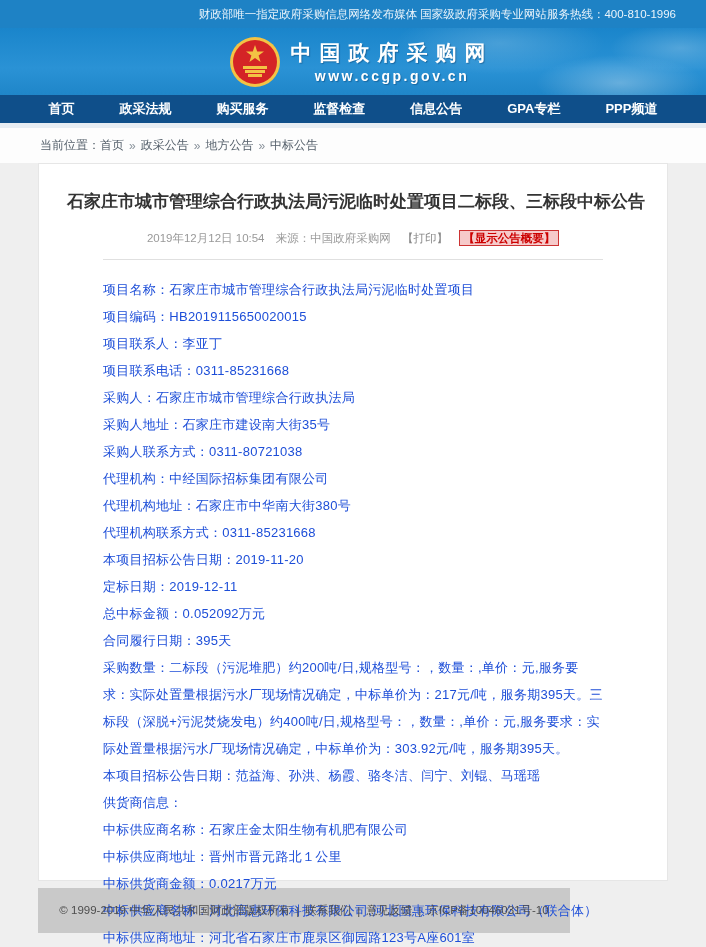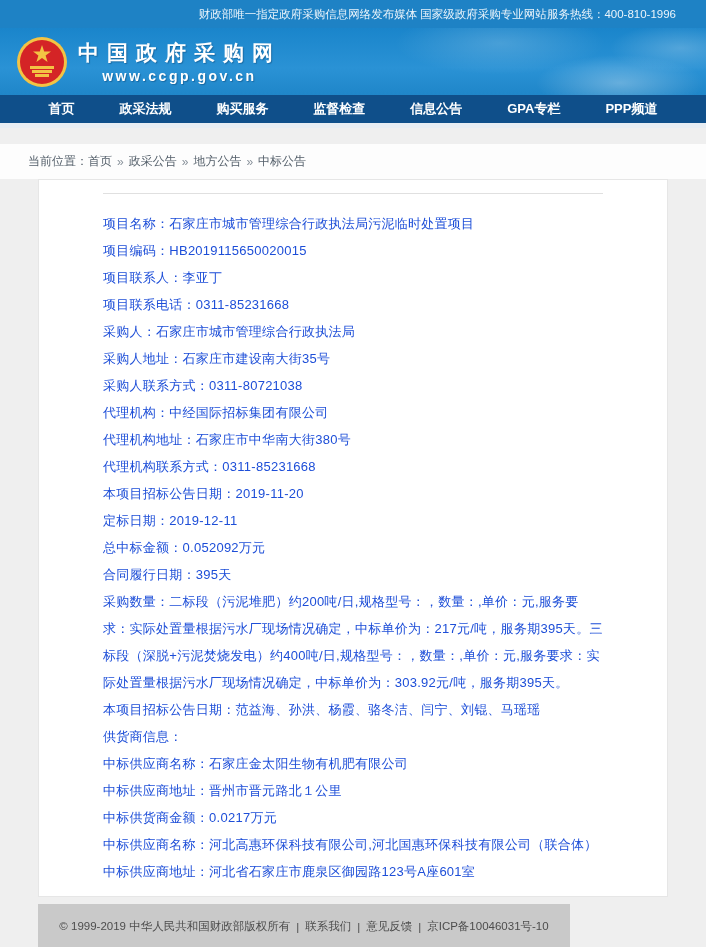--- a/index.html
+++ b/index.html
@@ -17,21 +17,21 @@
     padding: 0 30px 0 40px; font-size: 11.5px;
   }
   
   .header {
     height: 67px;
     background:
       radial-gradient(ellipse 120px 40px at 620px 55px, rgba(255,255,255,0.30), rgba(255,255,255,0) 70%),
       radial-gradient(ellipse 150px 45px at 500px 15px, rgba(255,255,255,0.18), rgba(255,255,255,0) 70%),
       radial-gradient(ellipse 100px 35px at 680px 20px, rgba(255,255,255,0.22), rgba(255,255,255,0) 70%),
       linear-gradient(180deg, #1a85cb 0%, #2a92d5 60%, #1f86c9 100%);
-    display: flex; align-items: center; padding-left: 16px;
+    display: flex; align-items: center; padding-left: 16px; justify-content: center;
   }
   .logo-wrap { display: flex; align-items: center; cursor: pointer; }
   .emblem { width: 52px; height: 52px; margin-right: 10px; flex: 0 0 auto; }
   .wordmark { color: #fff; text-align: center; }
   .wordmark .line1 {
     font-size: 21px; font-weight: bold; letter-spacing: 0.38em;
     text-shadow: 1px 1px 1px rgba(0,40,80,0.35); white-space: nowrap;
   }
   .wordmark .line2 {
     font-size: 16.5px; font-weight: bold; letter-spacing: 0.06em;
@@ -46,21 +46,21 @@
     height: 28px; background: #0f4f8a;
     display: flex; align-items: center; justify-content: space-around;
     padding: 0 26px;
   }
   .nav a {
     color: #fff; font-size: 13px; font-weight: bold; text-decoration: none;
     white-space: nowrap; cursor: pointer;
   }
   .nav-shadow { height: 5px; background: #e7edf3; }
   
-  .crumb-strip { background: #fdfdfd; height: 35px; display: flex; align-items: center; padding-left: 28px; margin-top: 16px; }
+  .crumb-strip { background: #fdfdfd; height: 35px; display: flex; align-items: center; padding-left: 40px; }
   .crumb-strip, .crumb-strip * { font-size: 12px; color: #55606b; }
   .crumb-strip a { text-decoration: none; cursor: pointer; }
   .crumb-sep { margin: 0 5px; color: #8a939c; }
   
   .content-box {
     margin: 0 38px; width: 630px; background: #fff;
     border: 1px solid #e6e6e6; height: 718px;
   }
   .article-head { padding: 27px 28px 0; text-align: center; }
   .article-title {
@@ -134,20 +134,29 @@
   <a>首页</a>
   <span class="crumb-sep">»</span>
   <a>政采公告</a>
   <span class="crumb-sep">»</span>
   <a>地方公告</a>
   <span class="crumb-sep">»</span>
   <span>中标公告</span>
 </div>
 
 <div class="content-box">
+  <div class="article-head">
+    <div class="article-title">石家庄市城市管理综合行政执法局污泥临时处置项目二标段、三标段中标公告</div>
+    <div class="article-meta">
+      <span>2019年12月12日 10:54</span>
+      <span class="src">来源：中国政府采购网</span>
+      <span class="print-btn">【打印】</span>
+      <span class="summary-btn">【显示公告概要】</span>
+    </div>
+  </div>
   <div class="article-body">
     <hr>
     <div class="body-lines">
       <p>项目名称：石家庄市城市管理综合行政执法局污泥临时处置项目</p>
       <p>项目编码：HB2019115650020015</p>
       <p>项目联系人：李亚丁</p>
       <p>项目联系电话：0311-85231668</p>
       <p>采购人：石家庄市城市管理综合行政执法局</p>
       <p>采购人地址：石家庄市建设南大街35号</p>
       <p>采购人联系方式：0311-80721038</p>

